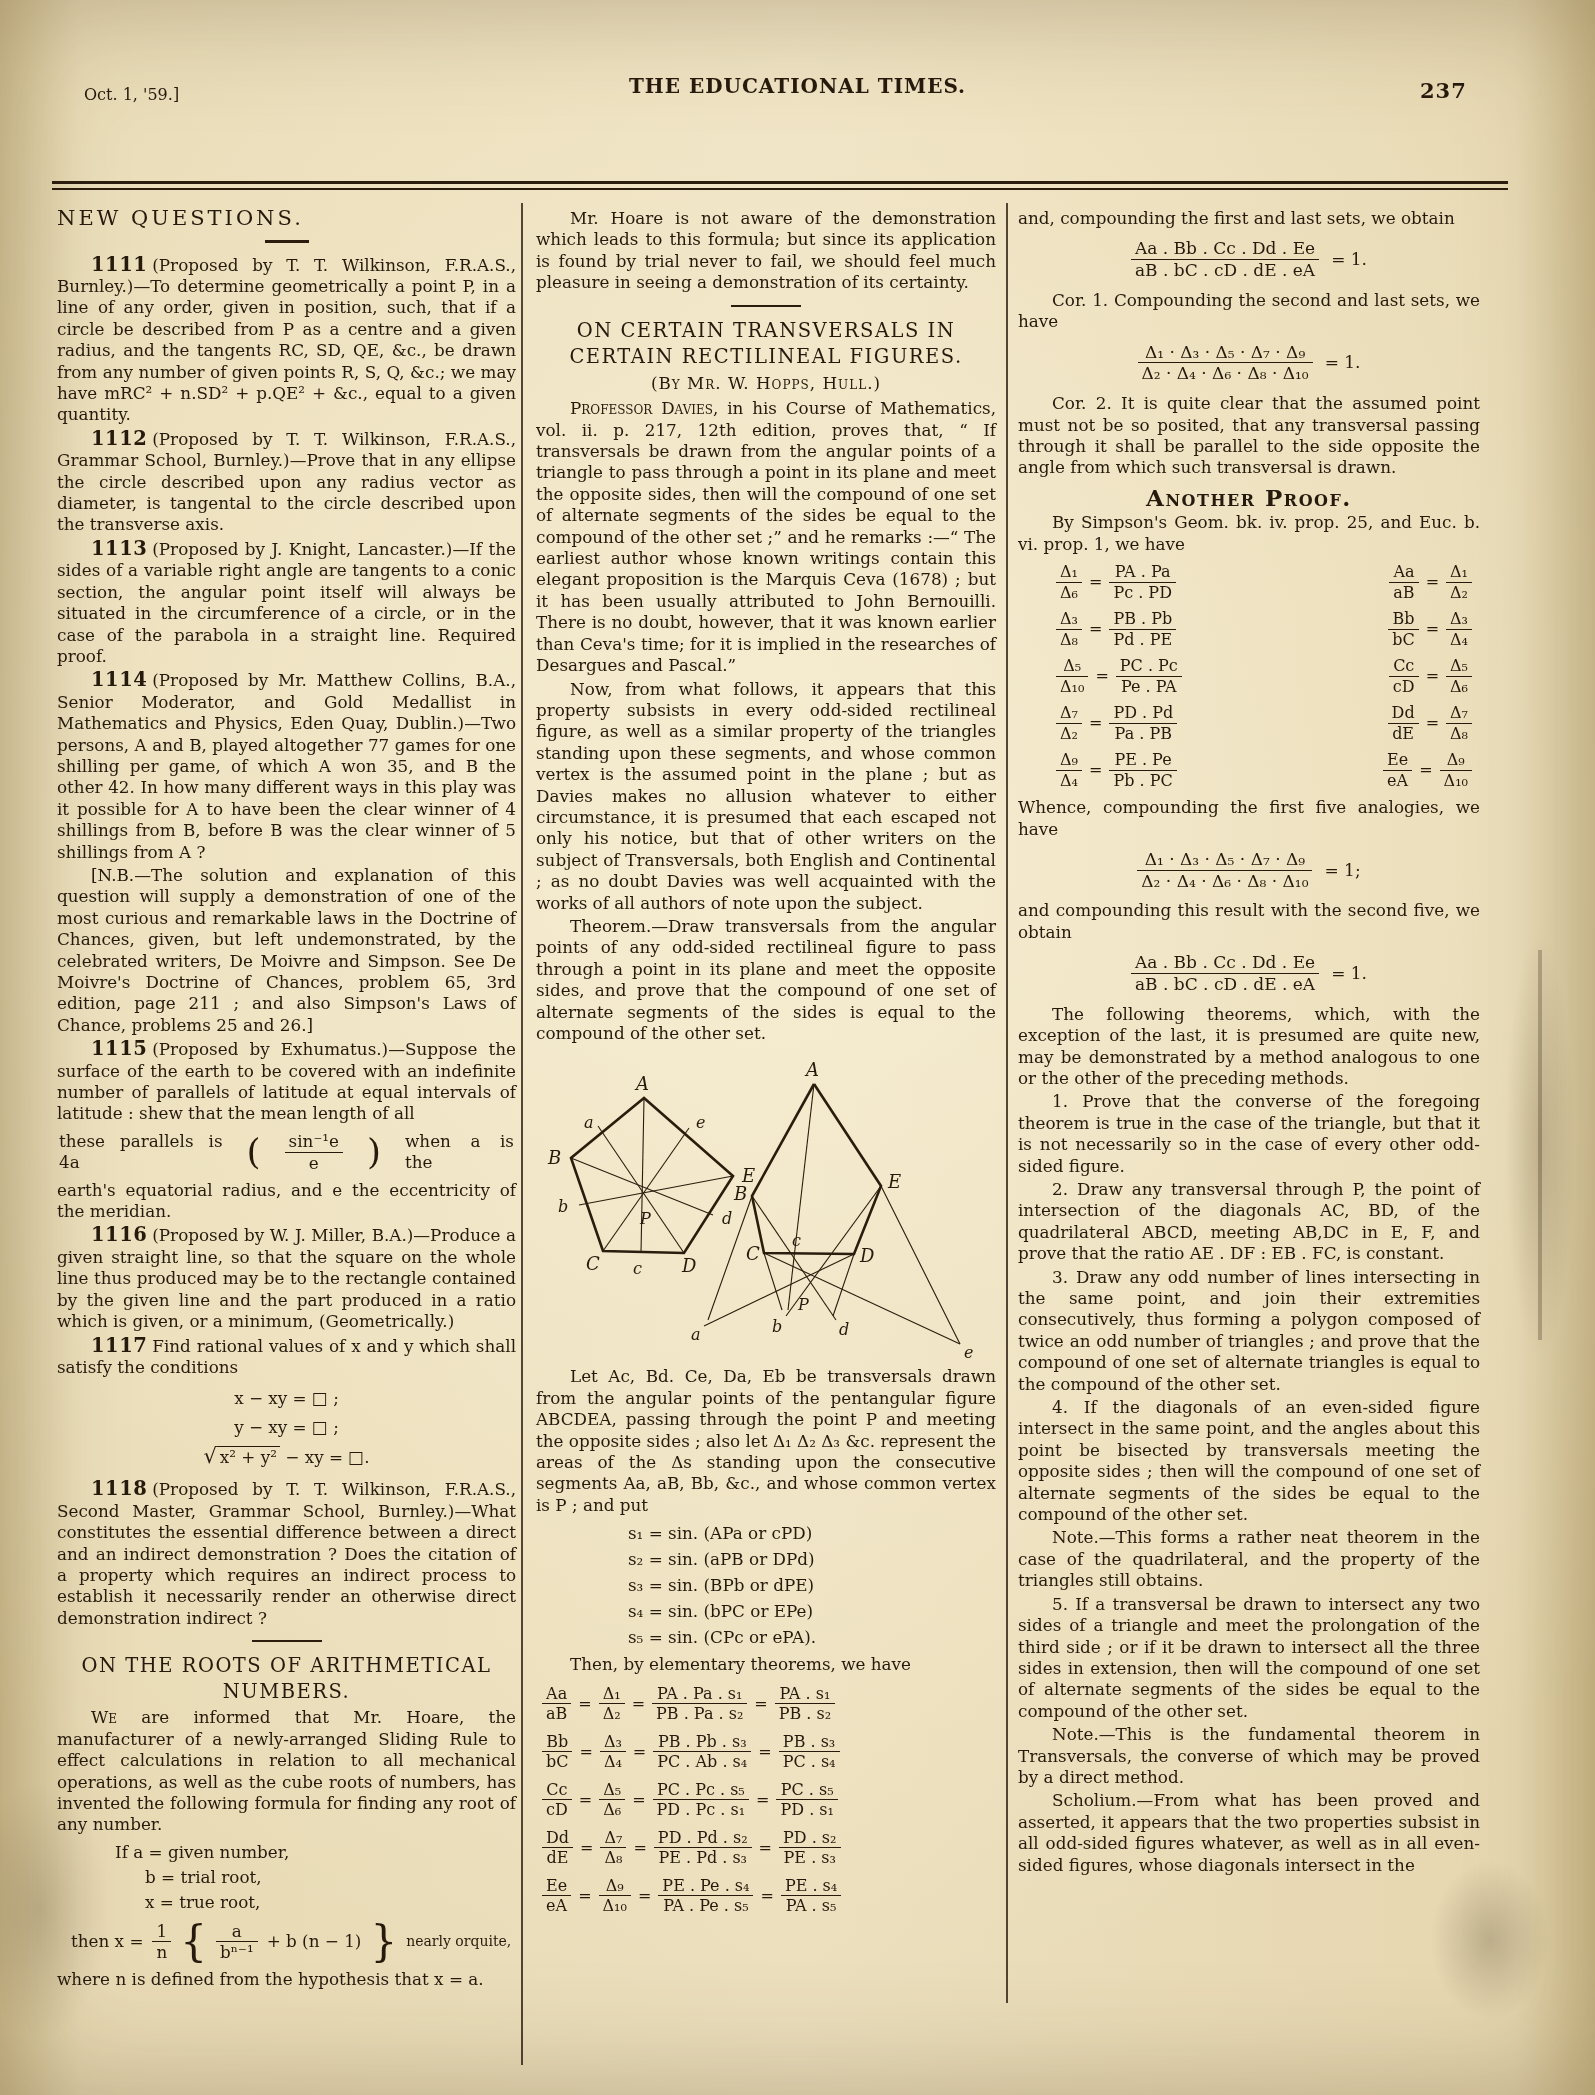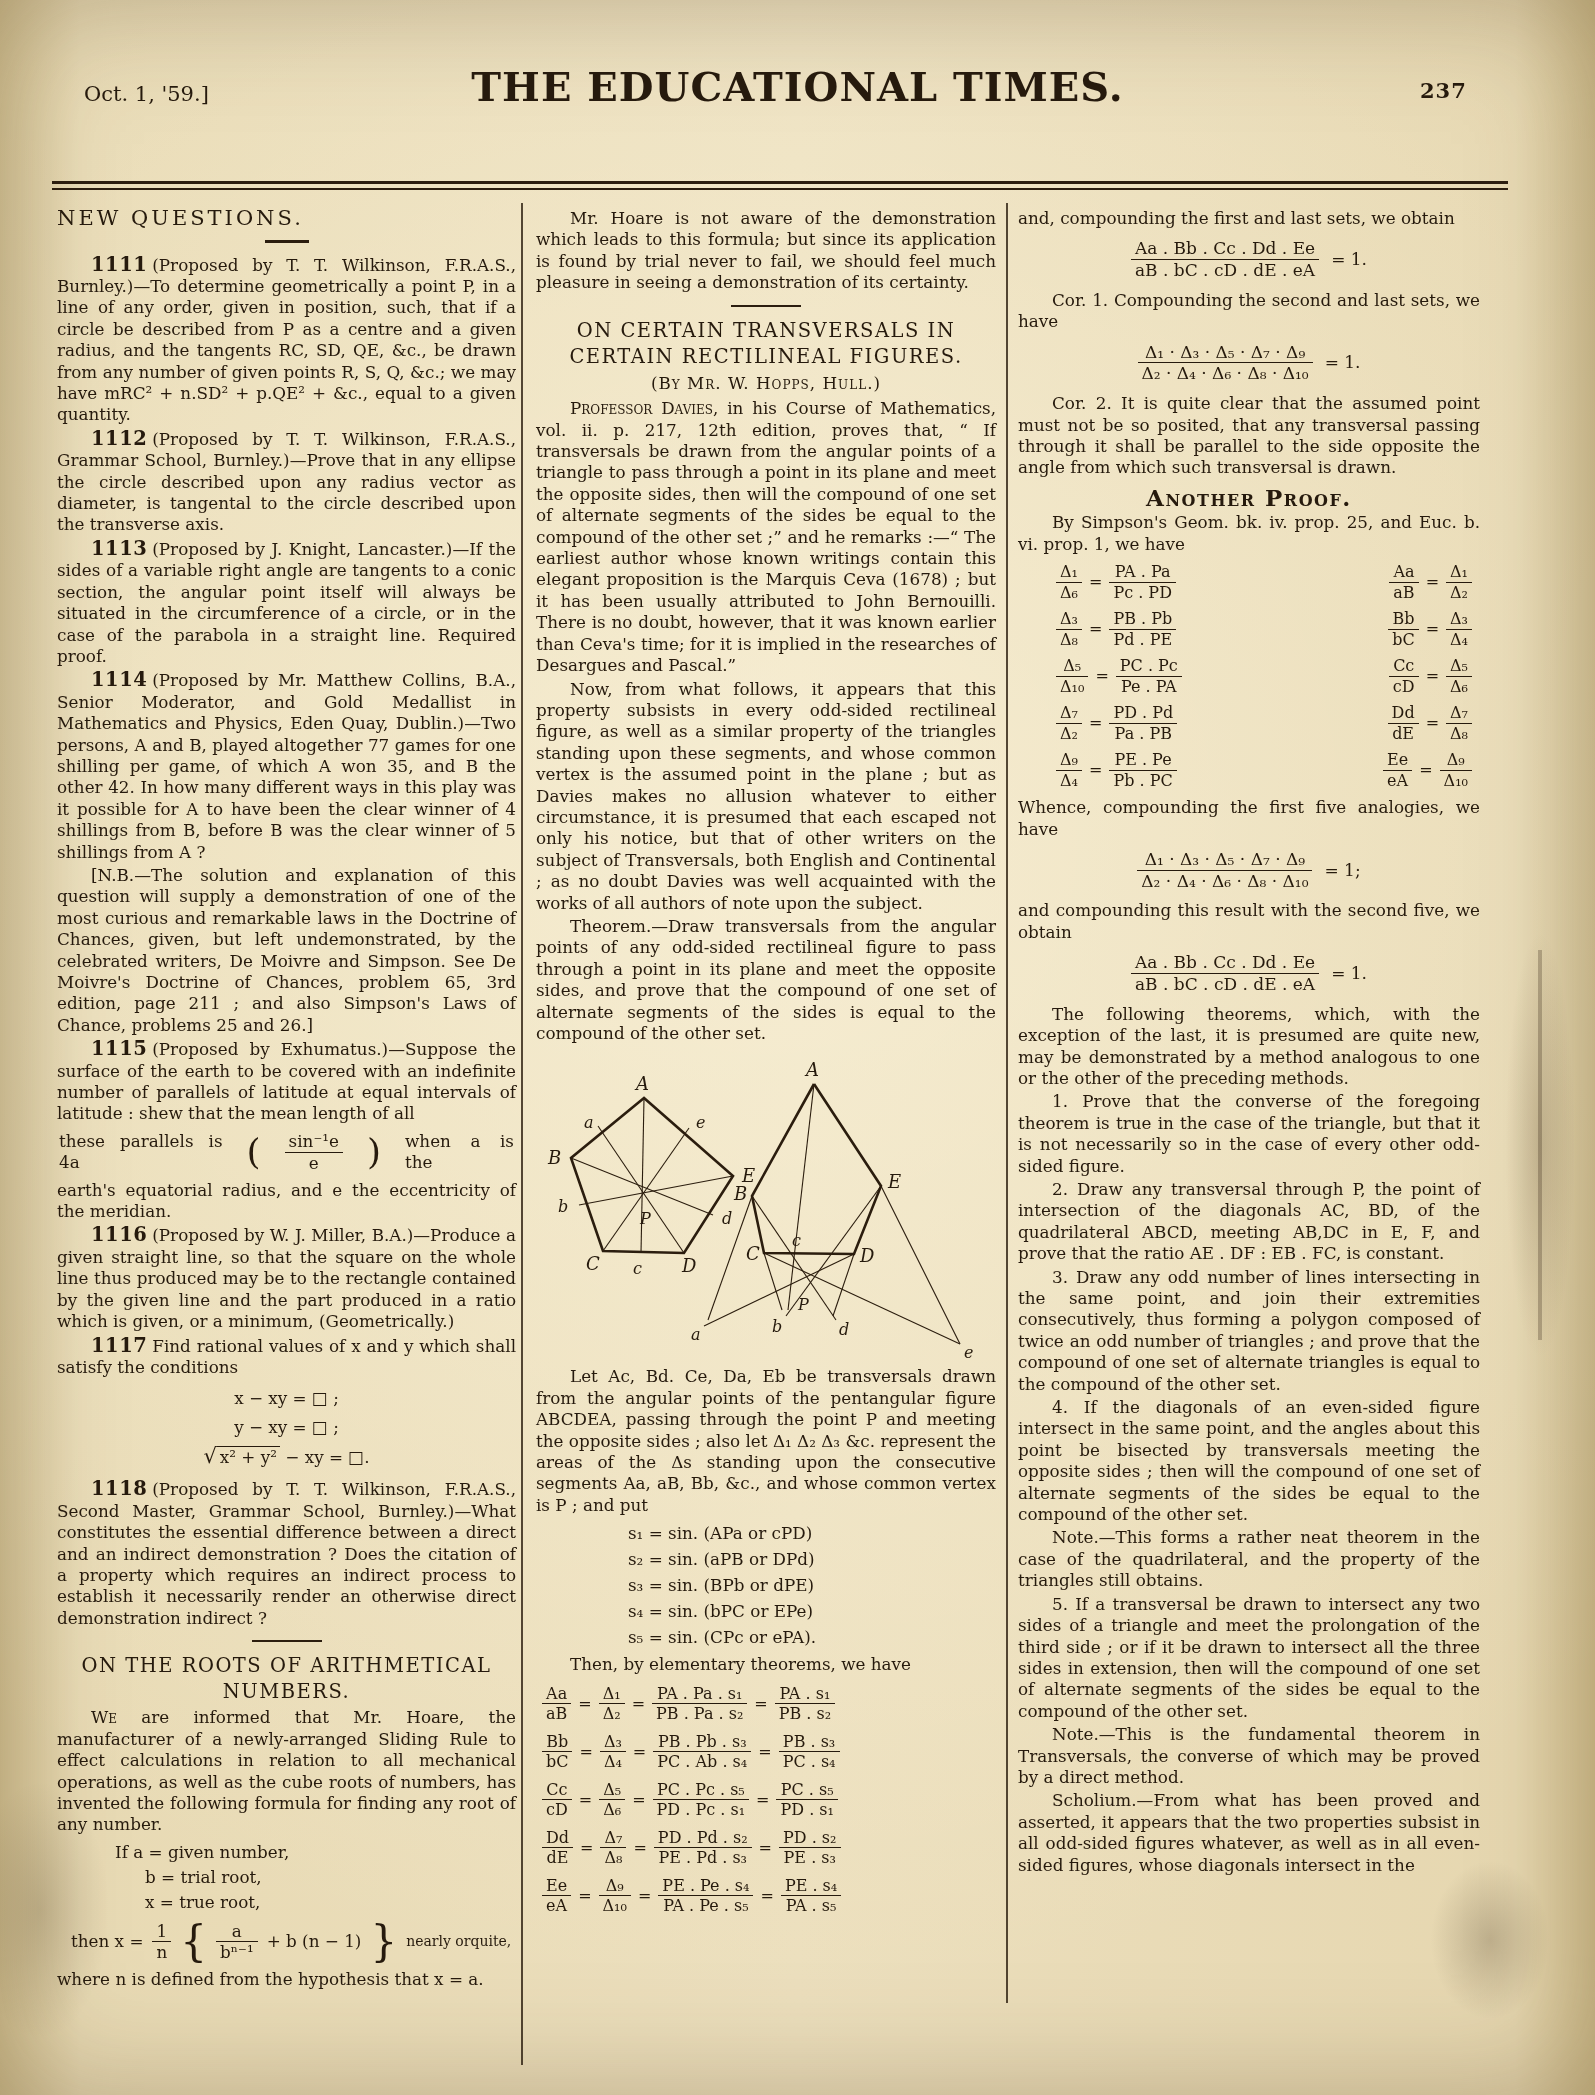--- a/index.html
+++ b/index.html
@@ -7,22 +7,22 @@
     position:relative;width:1595px;height:2095px;overflow:hidden;
     font-family:"DejaVu Serif","Liberation Serif",serif;
     color:#261a0d;font-size:16.8px;line-height:21.4px;
     background:
       radial-gradient(ellipse 120% 90% at 48% 40%, rgba(255,249,228,.55), rgba(255,249,228,0) 62%),
       linear-gradient(90deg,#d7c697,#e8dab4 5%,#ecdfbd 50%,#e6d7b0 95%,#d5c392),
       #e8dab6;
   }
   .vignette{position:absolute;inset:0;box-shadow:inset 0 0 120px rgba(86,62,30,.35);pointer-events:none;}
   
-  .hdr-date{position:absolute;left:84px;top:84px;font-size:21px;}
-  .hdr-title{position:absolute;left:0;right:0;top:76px;text-align:center;font-size:40px;font-weight:bold;letter-spacing:1px;}
+  .hdr-date{position:absolute;left:84px;top:84px;font-size:16px;}
+  .hdr-title{position:absolute;left:0;right:0;top:76px;text-align:center;font-size:20px;font-weight:bold;letter-spacing:1px;}
   .hdr-page{position:absolute;left:1420px;top:80px;font-size:21px;font-weight:bold;letter-spacing:1px;}
   .rule{position:absolute;left:52px;width:1456px;background:#2b1d0e;}
   .rule.r1{top:181px;height:3px;}
   .rule.r2{top:188px;height:1.5px;}
   .vrule{position:absolute;width:1.7px;background:rgba(43,29,14,.8);}
   
   .col{position:absolute;top:206px;text-align:justify;}
   p{margin:2px 0;text-indent:34px;}
   p.ni{text-indent:0;}
   .qnum{font-weight:bold;font-size:19.5px;letter-spacing:.5px;padding-right:5px;}

